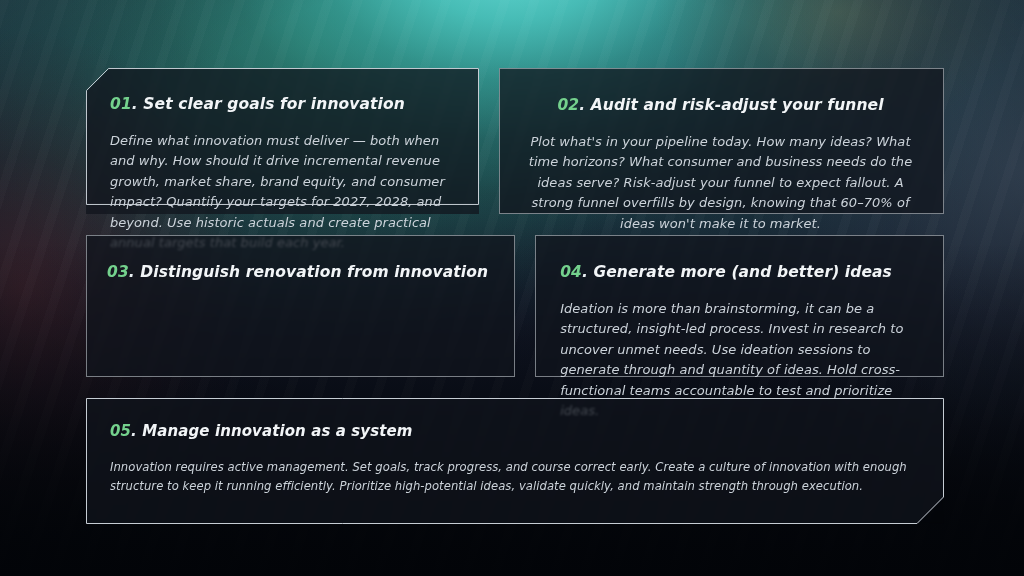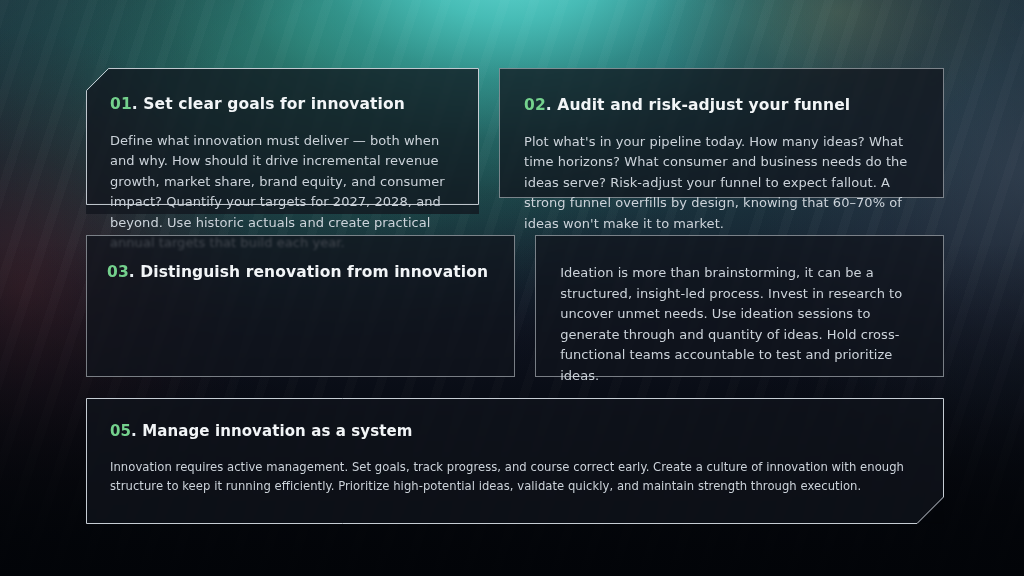--- a/index.html
+++ b/index.html
@@ -129,24 +129,25 @@
   .row-2 { margin-bottom:21px; }
 
   .card {
     position:relative;
     flex:1 1 0;
     background:rgba(16,20,28,0.74);
     border:1px solid rgba(198,205,212,0.58);
     padding:27px 26px 22px 24px;
     -webkit-backdrop-filter:blur(1px);
     backdrop-filter:blur(1px);
+    font-style:italic;
   }
 
   .card-1 { height:146px; }
-  .card-2 { height:130px; }
+  .card-2 { height:146px;text-align:center; }
   .card-3 { height:142px;padding-left:20px; }
   .card-4 { height:142px; }
   .card-5 { height:126px; padding-top:24px; }
 
   
   .card-notch-tl {
     border:none;
     background:transparent;
     padding:0;
   }
@@ -261,20 +262,24 @@
     <div class="row row-2">
 
       <div class="card card-3">
         <div class="card-heading">
           <span class="card-num">03</span><span class="card-num-dot">.</span>
           <span>Distinguish renovation from innovation</span>
         </div>
       </div>
 
       <div class="card card-4">
+        <div class="card-heading">
+          <span class="card-num">04</span><span class="card-num-dot">.</span>
+          <span>Generate more (and better) ideas</span>
+        </div>
         <div class="card-body">Ideation is more than brainstorming, it can be a structured, insight-led process. Invest in research to uncover unmet needs. Use ideation sessions to generate through and quantity of ideas. Hold cross-functional teams accountable to test and prioritize ideas.</div>
       </div>
 
     </div>
 
     <div class="row row-3">
 
       <div class="card card-5 card-notch-br">
         <div class="notch-fill"></div>
         <svg class="notch-stroke" viewBox="0 0 858 126" preserveAspectRatio="none">

